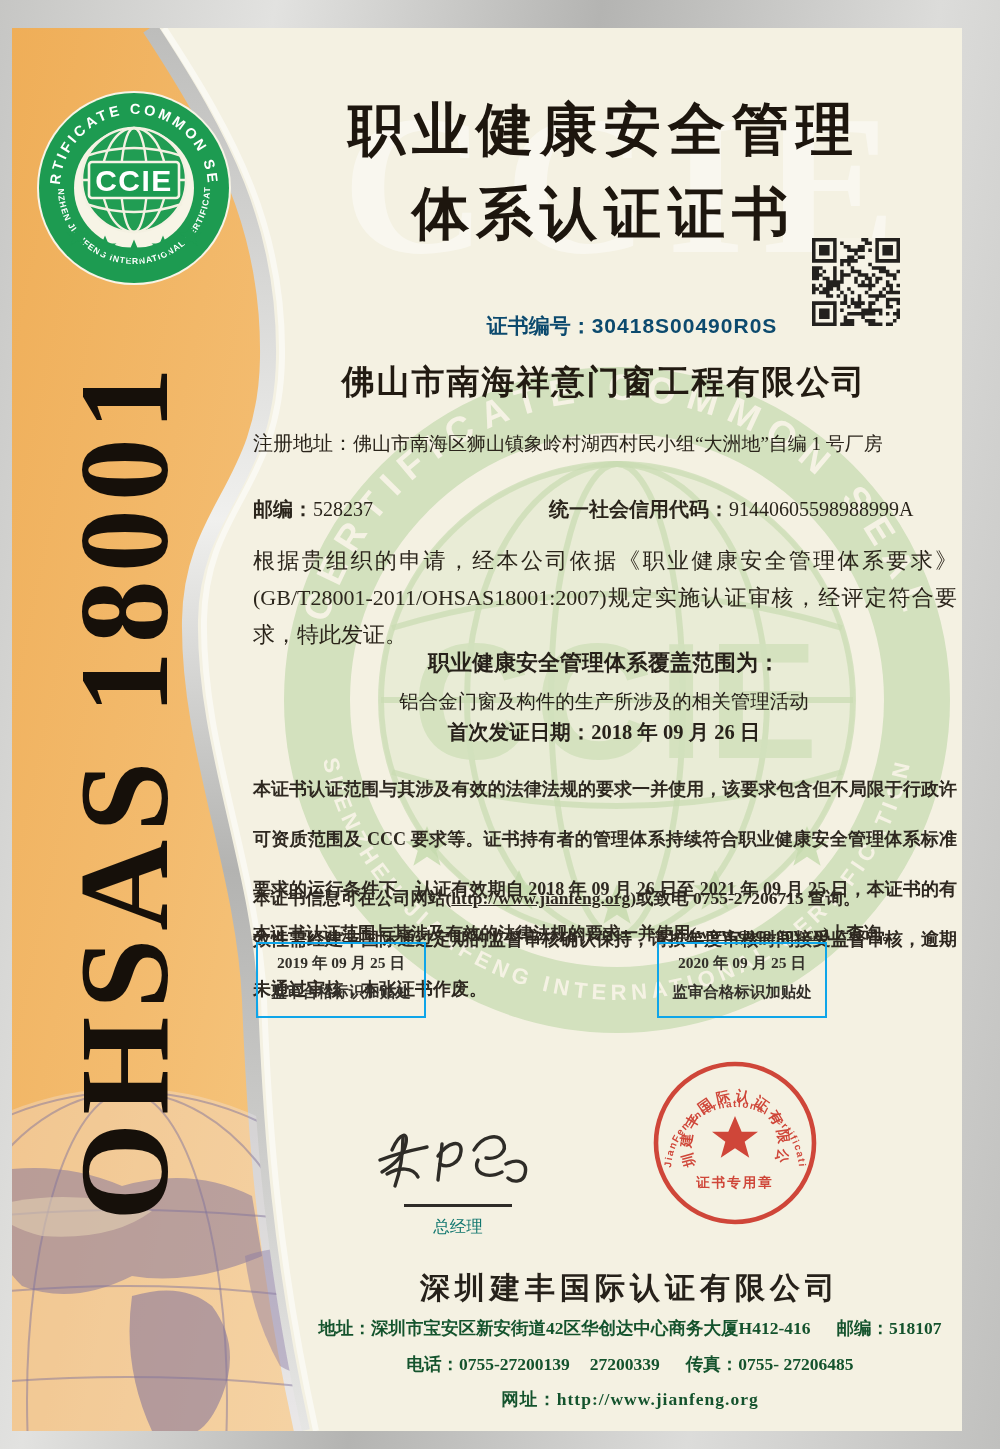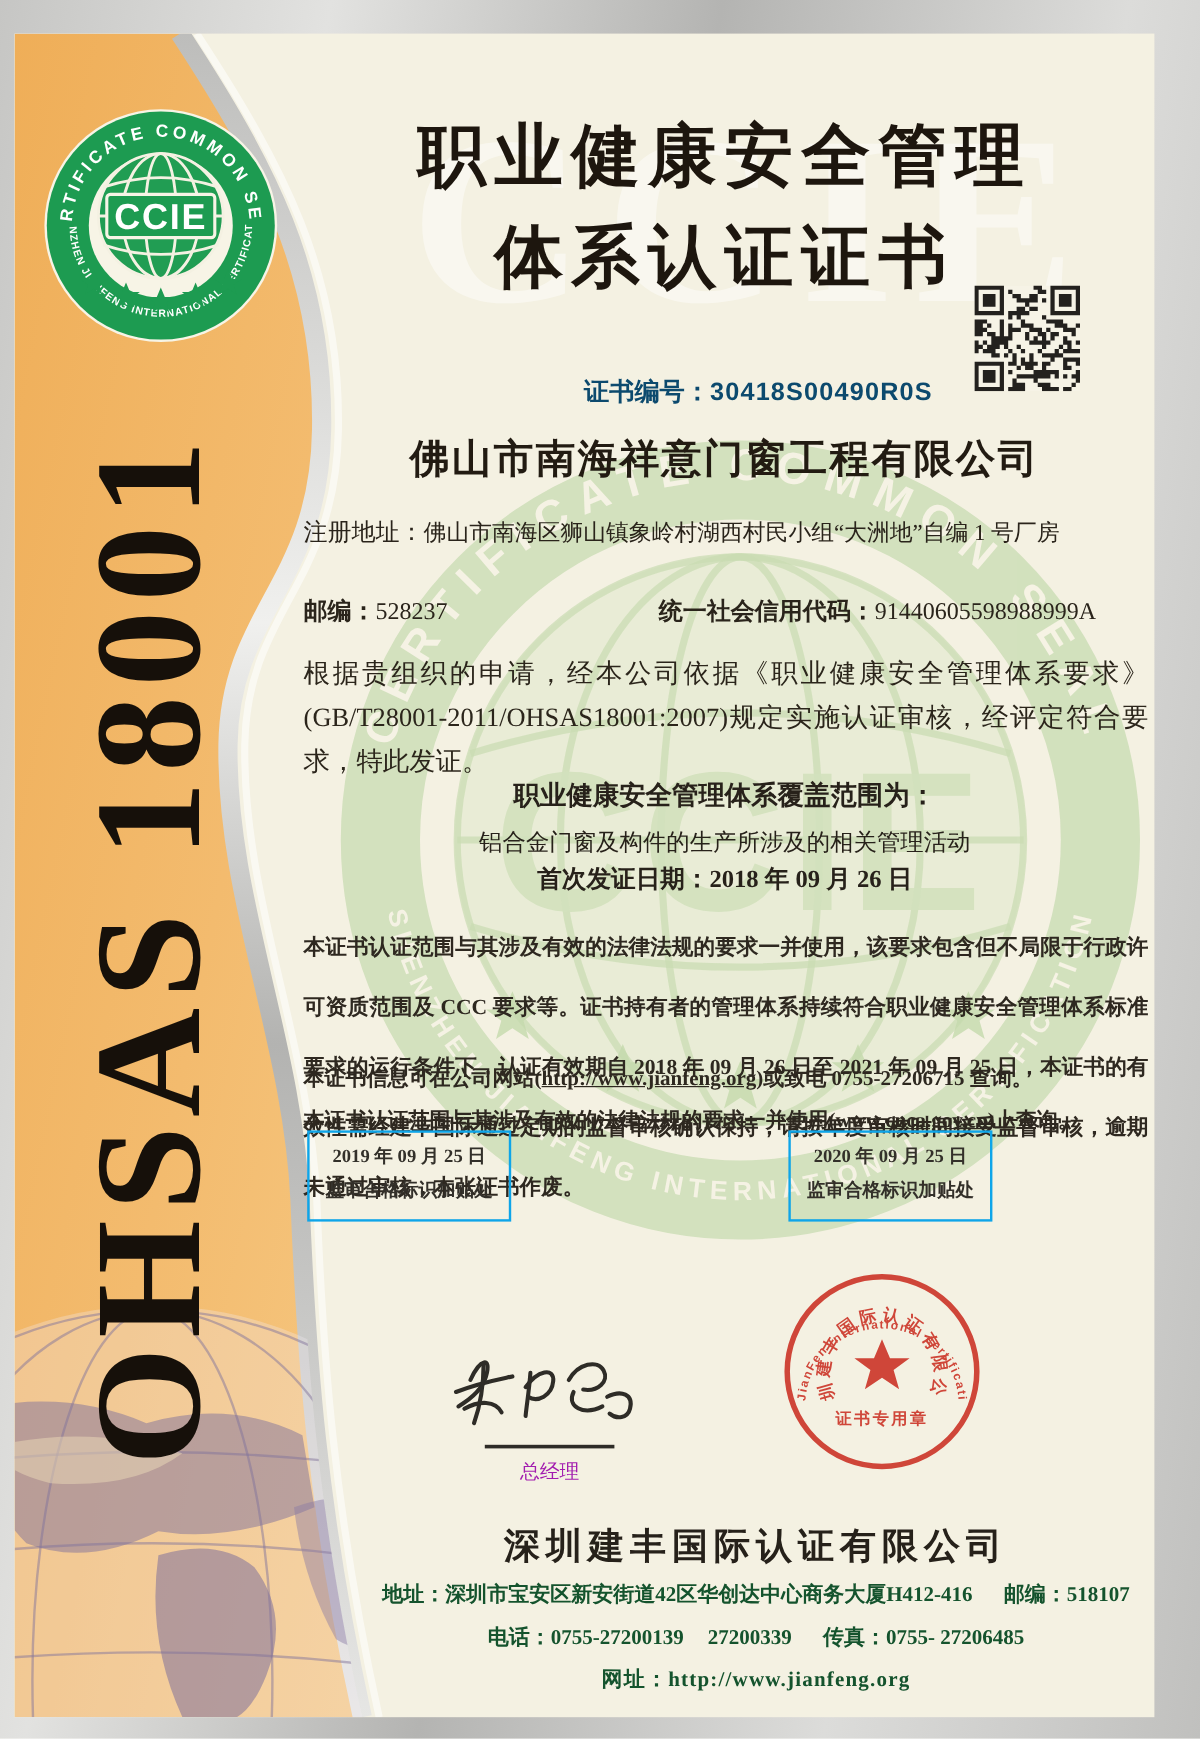--- a/index.html
+++ b/index.html
@@ -30,21 +30,21 @@
   .p1{top:514px;font-size:22px;line-height:37px;}
   .center{position:absolute;left:241px;width:702px;text-align:center;color:#27211a;z-index:3;}
   .p2{top:736px;font-size:18px;line-height:50px;font-weight:bold;color:#2e2820;}
   .q{position:absolute;left:241px;font-size:17.5px;font-weight:bold;color:#2e2820;z-index:3;white-space:nowrap;}
   .q .url{text-decoration:underline;}
   .sbox{position:absolute;top:914px;width:166px;height:72px;border:2px solid #0ea5e9;
         text-align:center;font-weight:bold;font-size:15.5px;color:#33302a;z-index:3;}
   .sbox .d{margin-top:9px;} .sbox .l{margin-top:8px;}
   .sigline{position:absolute;left:392px;top:1176px;width:108px;border-top:3px solid #2e2c27;z-index:3;}
   .sigtitle{position:absolute;left:392px;top:1188px;width:108px;text-align:center;
-            font-size:16.5px;color:#a21caf;z-index:3;}
+            font-size:16.5px;color:#0f766e;z-index:3;}
   .issuer-name{position:absolute;left:266px;top:1240px;width:704px;text-align:center;
                font-size:30px;font-weight:bold;letter-spacing:5px;color:#26211a;
                font-family:"Liberation Sans","DejaVu Sans",sans-serif;z-index:3;}
   .brow{position:absolute;left:266px;width:704px;text-align:center;font-size:17.5px;
         font-weight:bold;color:#14532d;z-index:3;white-space:nowrap;}
   .gap1{margin-left:26px;} .gap2{margin-left:20px;}
   svg text{font-family:"Liberation Sans","DejaVu Sans",sans-serif;}
 </style>
 </head>
 <body>

